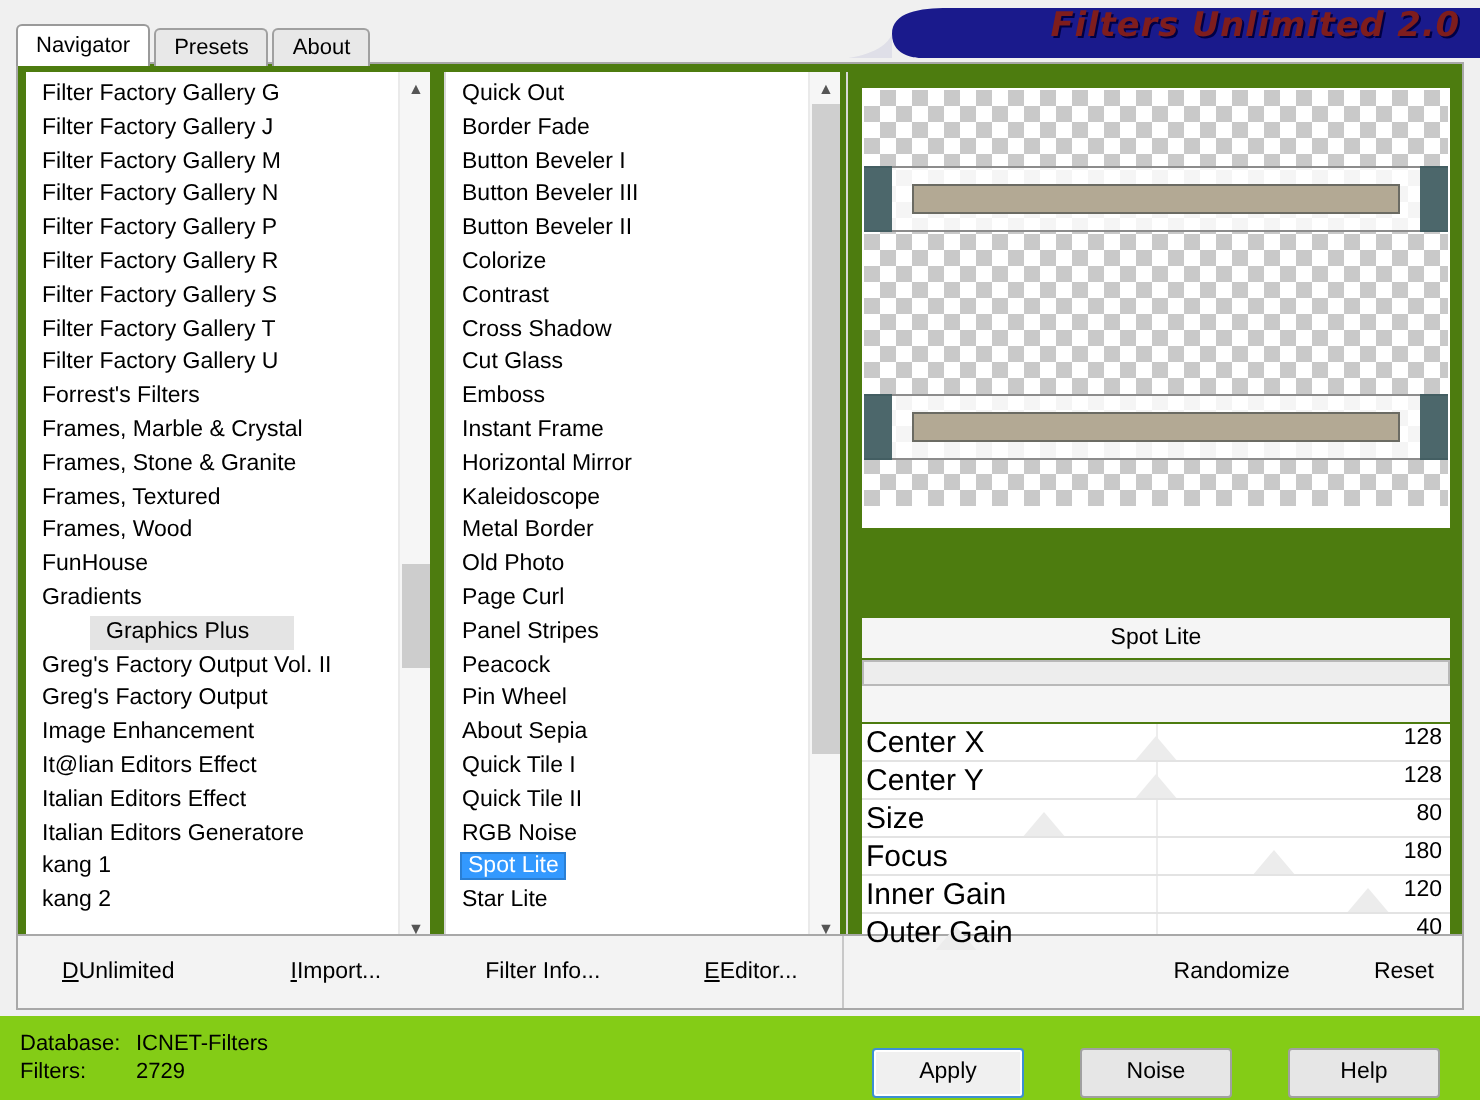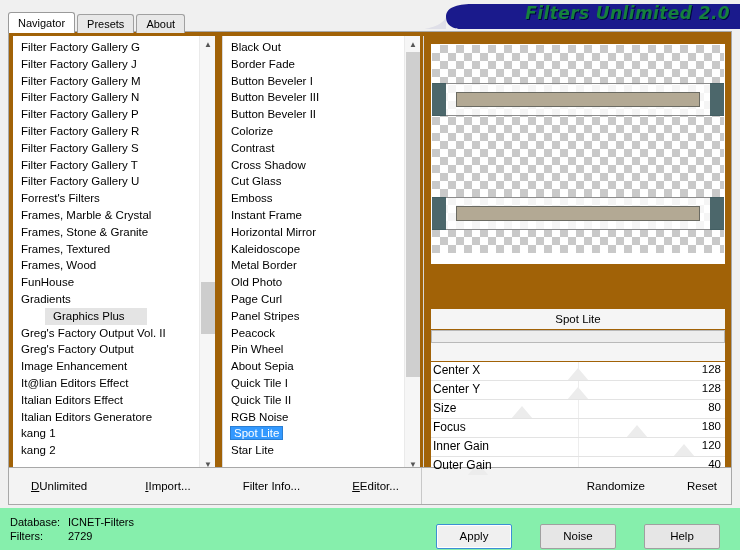--- a/index.html
+++ b/index.html
@@ -39,21 +39,21 @@
     overflow: hidden;
   }
   .banner svg { display:block; }
   .banner-text {
     position: absolute;
     right: 10px; top: 3px;
     font-family: "DejaVu Sans", sans-serif;
     font-size: 17px;
     font-weight: bold;
     font-style: italic;
-    color: #15803d;
+    color: #7f1d1d;
     letter-spacing: 0.4px;
     white-space: nowrap;
     text-shadow: 1px 1px 0 #000044;
   }
 
   
   .tabstrip {
     position: absolute;
     left: 8px; top: 12px;
     height: 20px;
@@ -83,21 +83,21 @@
     top: 1px;
     border-color: #9a9a9a;
     z-index: 6;
   }
 
   
   .main-frame {
     position: absolute;
     left: 8px; top: 31px;
     width: 724px; height: 443px;
-    background: #a16207;
+    background: #4d7c0f;
     border: 1px solid #a8a8a8;
     box-sizing: border-box;
   }
 
   
   .list-panel {
     position: absolute;
     top: 4px;
     height: 436px;
     background: #ffffff;
@@ -259,21 +259,21 @@
   .srow {
     position: relative;
     height: 18px;
     border-bottom: 1px solid #e3e3e3;
     background: #ffffff;
     overflow: hidden;
   }
   .srow .lbl {
     position: absolute;
     left: 2px; top: 1px;
-    font-size: 12px;
+    font-size: 15px;
     color: #000;
     z-index: 3;
   }
   .srow .val {
     position: absolute;
     right: 4px; top: 1px;
     font-size: 11.5px;
     color: #000;
     z-index: 3;
   }
@@ -349,21 +349,21 @@
   .ab-left .ab-btn:nth-child(3) { margin-left: 52px; }
   .ab-left .ab-btn:nth-child(4) { margin-left: 52px; }
   .ab-right .ab-btn { margin-left: 42px; }
   .acc { text-decoration: underline; }
 
   
   .statusbar {
     position: absolute;
     left: 0; top: 508px;
     width: 740px; height: 42px;
-    background: #86efac;
+    background: #84cc16;
   }
   .status-text {
     position: absolute;
     left: 10px; top: 7px;
     font-size: 11px;
     line-height: 14px;
     color: #000;
   }
   .status-text .row { display: flex; }
   .status-text .k { width: 58px; }
@@ -419,21 +419,21 @@
       <div class="list-items" id="left-items"><div class="li"><span>Filter Factory Gallery G</span></div><div class="li"><span>Filter Factory Gallery J</span></div><div class="li"><span>Filter Factory Gallery M</span></div><div class="li"><span>Filter Factory Gallery N</span></div><div class="li"><span>Filter Factory Gallery P</span></div><div class="li"><span>Filter Factory Gallery R</span></div><div class="li"><span>Filter Factory Gallery S</span></div><div class="li"><span>Filter Factory Gallery T</span></div><div class="li"><span>Filter Factory Gallery U</span></div><div class="li"><span>Forrest's Filters</span></div><div class="li"><span>Frames, Marble &amp; Crystal</span></div><div class="li"><span>Frames, Stone &amp; Granite</span></div><div class="li"><span>Frames, Textured</span></div><div class="li"><span>Frames, Wood</span></div><div class="li"><span>FunHouse</span></div><div class="li"><span>Gradients</span></div><div class="li sel-soft"><span>Graphics Plus</span></div><div class="li"><span>Greg's Factory Output Vol. II</span></div><div class="li"><span>Greg's Factory Output</span></div><div class="li"><span>Image Enhancement</span></div><div class="li"><span>It@lian Editors Effect</span></div><div class="li"><span>Italian Editors Effect</span></div><div class="li"><span>Italian Editors Generatore</span></div><div class="li"><span>kang 1</span></div><div class="li"><span>kang 2</span></div></div>
       <div class="vsb">
         <div class="arrow up">▲</div>
         <div class="thumb" style="top:246px;height:52px;"></div>
         <div class="arrow down">▼</div>
       </div>
     </div>
 
     <div class="list-panel" id="mid-list">
       <div class="list-items" id="mid-items">
-          <div class="li"><span>Black Out</span></div>
+          <div class="li"><span>Quick Out</span></div>
           <div class="li"><span>Border Fade</span></div>
           <div class="li"><span>Button Beveler I</span></div>
           <div class="li"><span>Button Beveler III</span></div>
           <div class="li"><span>Button Beveler II</span></div>
           <div class="li"><span>Colorize</span></div>
           <div class="li"><span>Contrast</span></div>
           <div class="li"><span>Cross Shadow</span></div>
           <div class="li"><span>Cut Glass</span></div>
           <div class="li"><span>Emboss</span></div>
           <div class="li"><span>Instant Frame</span></div>

